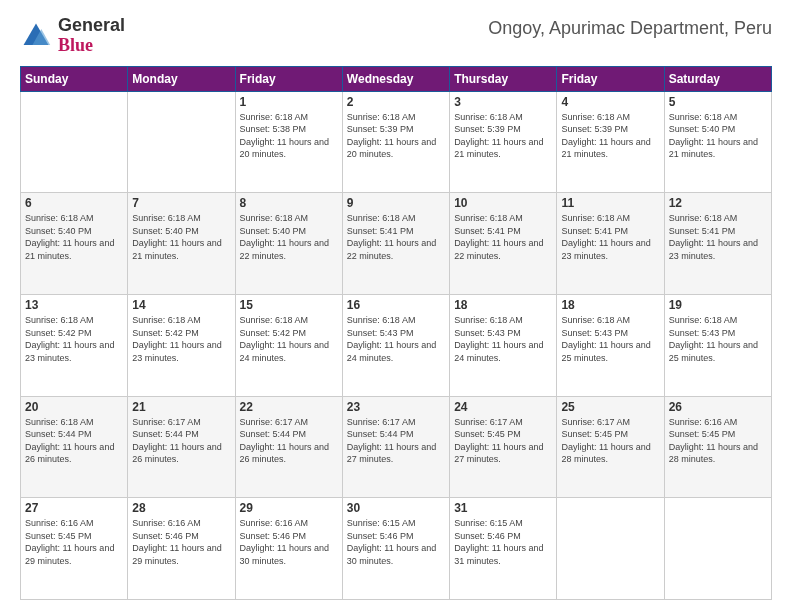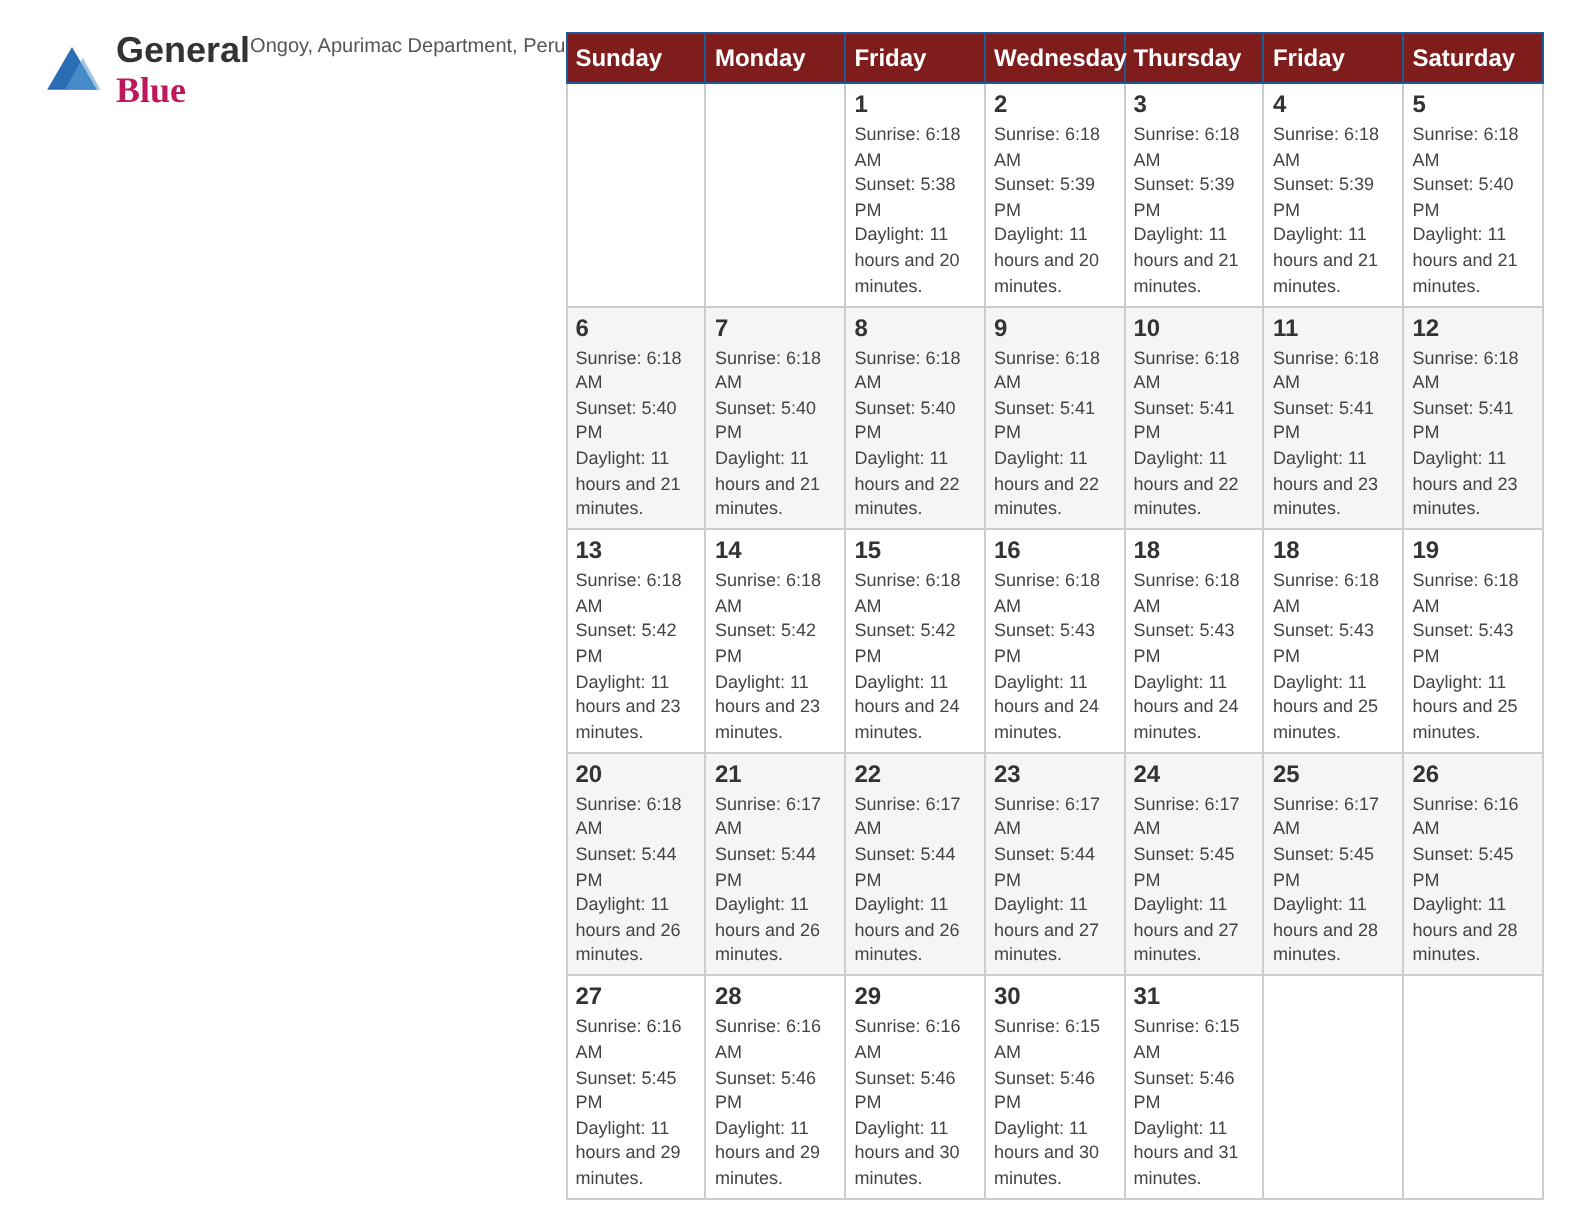--- a/index.html
+++ b/index.html
@@ -8,20 +8,21 @@
       background: #fff;
       width: 792px;
       height: 612px;
       overflow: hidden;
     }
     .page {
       width: 792px;
       height: 612px;
       padding: 16px 20px 12px 20px;
       display: flex;
+      flex-direction: column;
     }
     .header {
       display: flex;
       justify-content: space-between;
       align-items: flex-start;
       margin-bottom: 10px;
     }
     .logo {
       display: flex;
       align-items: center;
@@ -50,33 +51,33 @@
     .title-block {
       text-align: right;
     }
     .title-month {
       font-size: 36px;
       font-weight: bold;
       color: #333;
       line-height: 1.1;
     }
     .title-location {
-      font-size: 10px;
+      font-size: 18px;
       color: #555;
       margin-top: 2px;
     }
     .calendar {
       flex: 1;
       border: 1px solid #ccc;
       border-collapse: collapse;
       width: 100%;
       table-layout: fixed;
     }
     .calendar th {
-      background: #7f1d1d;
+      background: #701a75;
       color: #fff;
       font-size: 12px;
       font-weight: bold;
       padding: 5px 4px;
       border: 1px solid #1a5a9a;
       text-align: left;
     }
     .calendar td {
       border: 1px solid #ccc;
       vertical-align: top;

